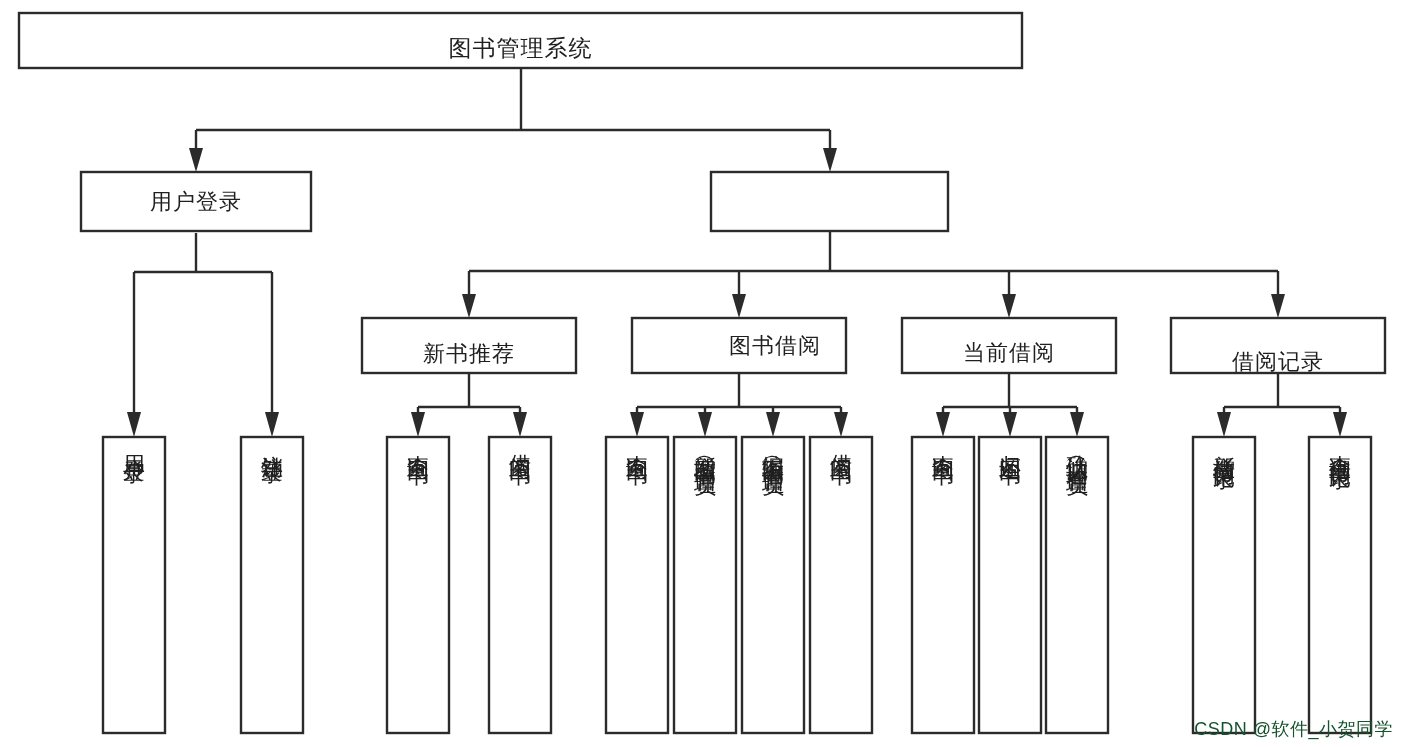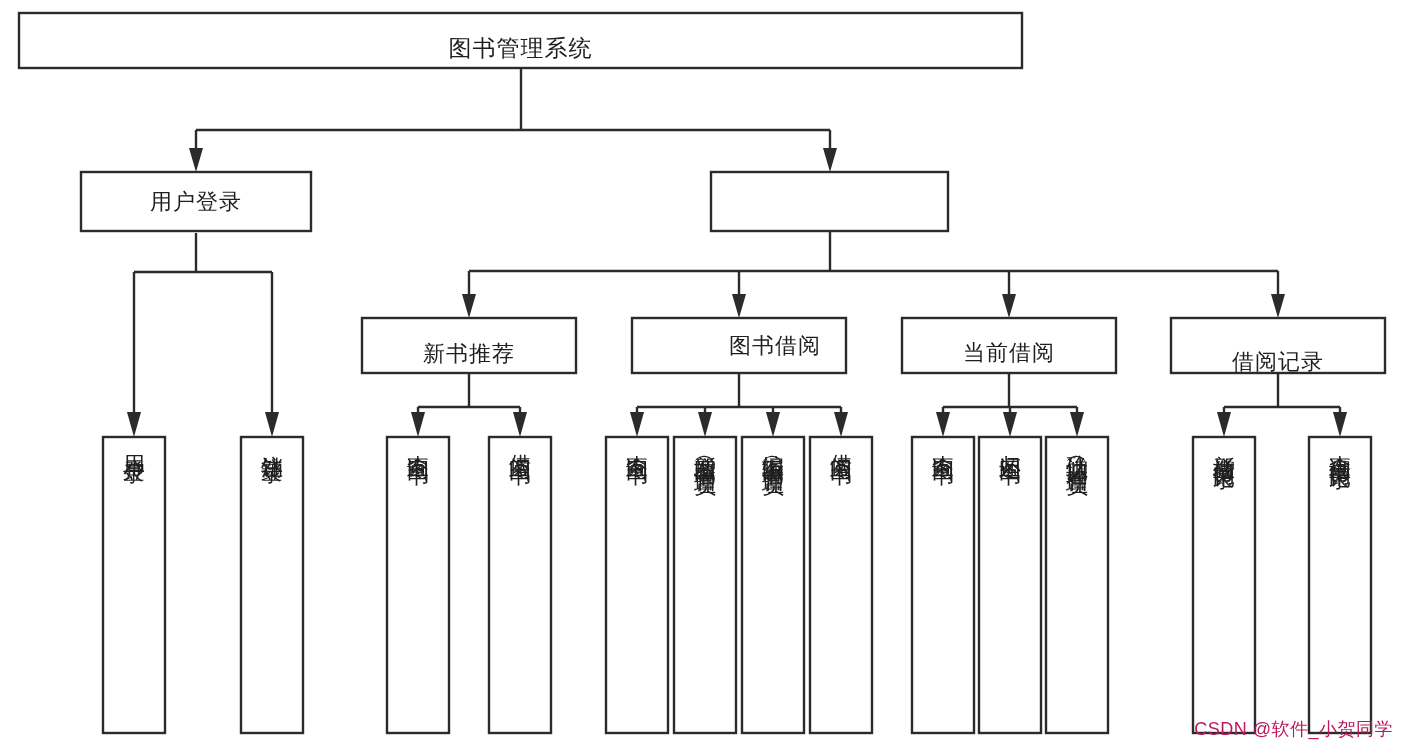--- a/index.html
+++ b/index.html
@@ -66,21 +66,21 @@
     letter-spacing: 1px;
     pointer-events: none;
     white-space: nowrap;
   }
   .watermark {
     position: absolute;
     right: 12px;
     bottom: 6px;
     font-family: "Liberation Sans", "DejaVu Sans", sans-serif;
     font-size: 18px;
-    color: #be185d;
+    color: #14532d;
     letter-spacing: 0.5px;
     white-space: nowrap;
   }
 </style>
 </head>
 <body>
 
 <div id="diagram-root">
 
   <svg class="flow" viewBox="0 0 1405 747">

